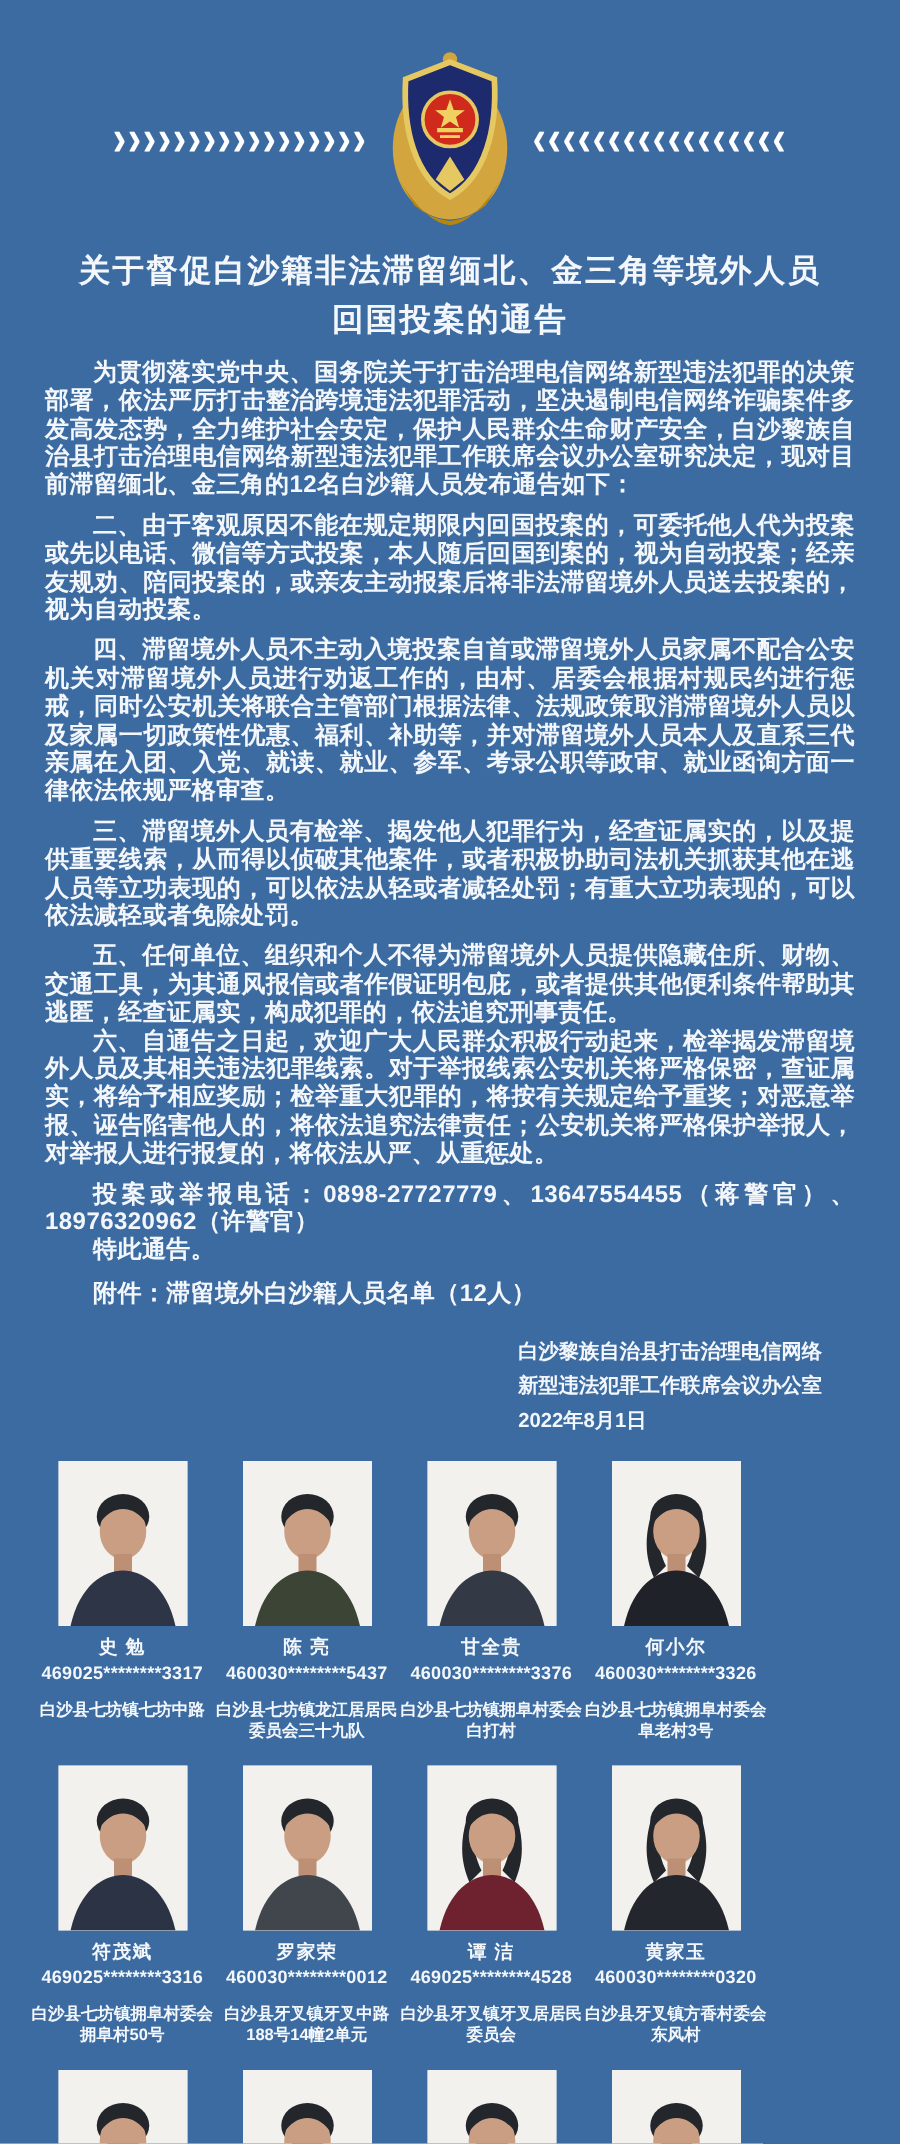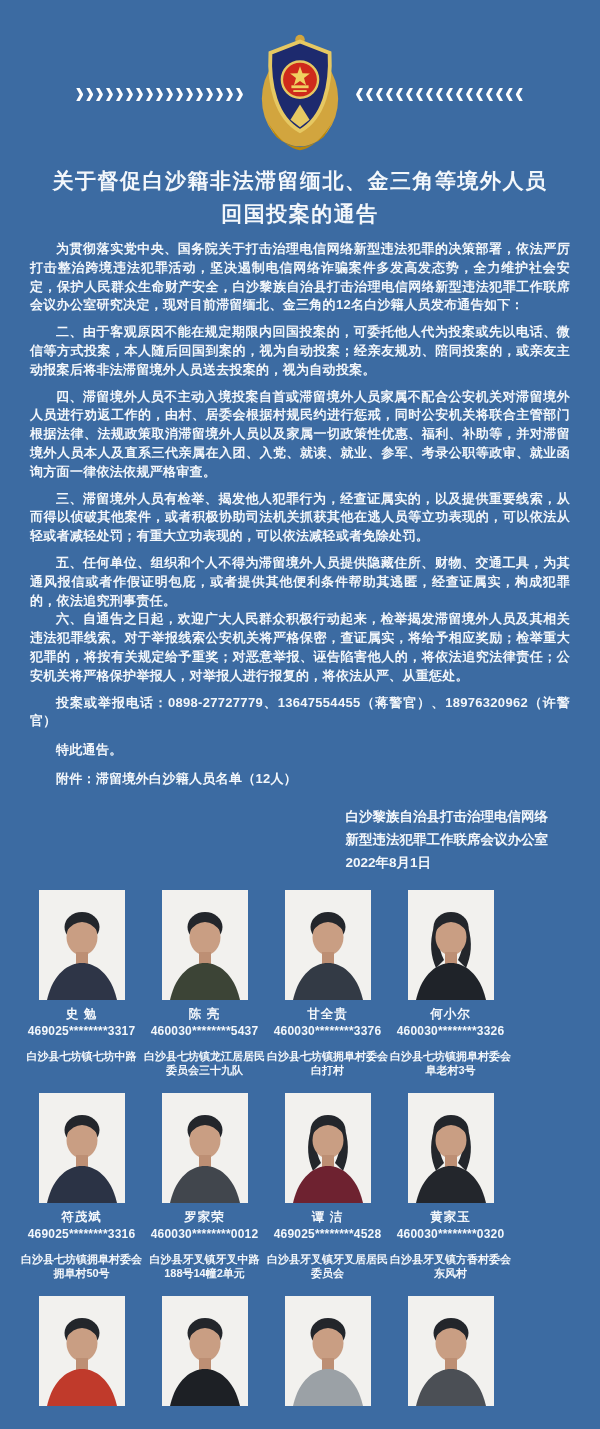--- a/index.html
+++ b/index.html
@@ -22,27 +22,27 @@
   .arrows.left{margin-right:12px;}
   .arrows.right{margin-left:12px;}
   .badge{flex:0 0 auto;}
   .title{
     text-align:center;font-weight:bold;font-size:21px;line-height:33px;
     letter-spacing:1.5px;margin-top:8px;
   }
   
   .notice{
     padding:10px 30px 0 30px;
-    font-size:13px;line-height:18.8px;font-weight:bold;
+    font-size:16px;line-height:18.8px;font-weight:bold;
     text-align:justify;letter-spacing:0.3px;
   }
   .para{text-indent:2em;margin:0 0 8px 0;}
   .para.tight{margin-bottom:0;}
   .hotline{text-indent:2em;margin-top:8px;font-weight:bold;}
-  .closing{text-indent:2em;margin-top:10px;}
+  .closing{text-indent:2em;}
   .attachment{text-indent:2em;margin-top:10px;}
   
   .signature{
     width:max-content;margin:16px 52px 0 auto;
     font-size:13.5px;font-weight:bold;line-height:23px;
   }
   
   .people-grid{
     display:grid;grid-template-columns:repeat(4,123px);
     padding-left:20px;margin-top:16px;row-gap:15px;

